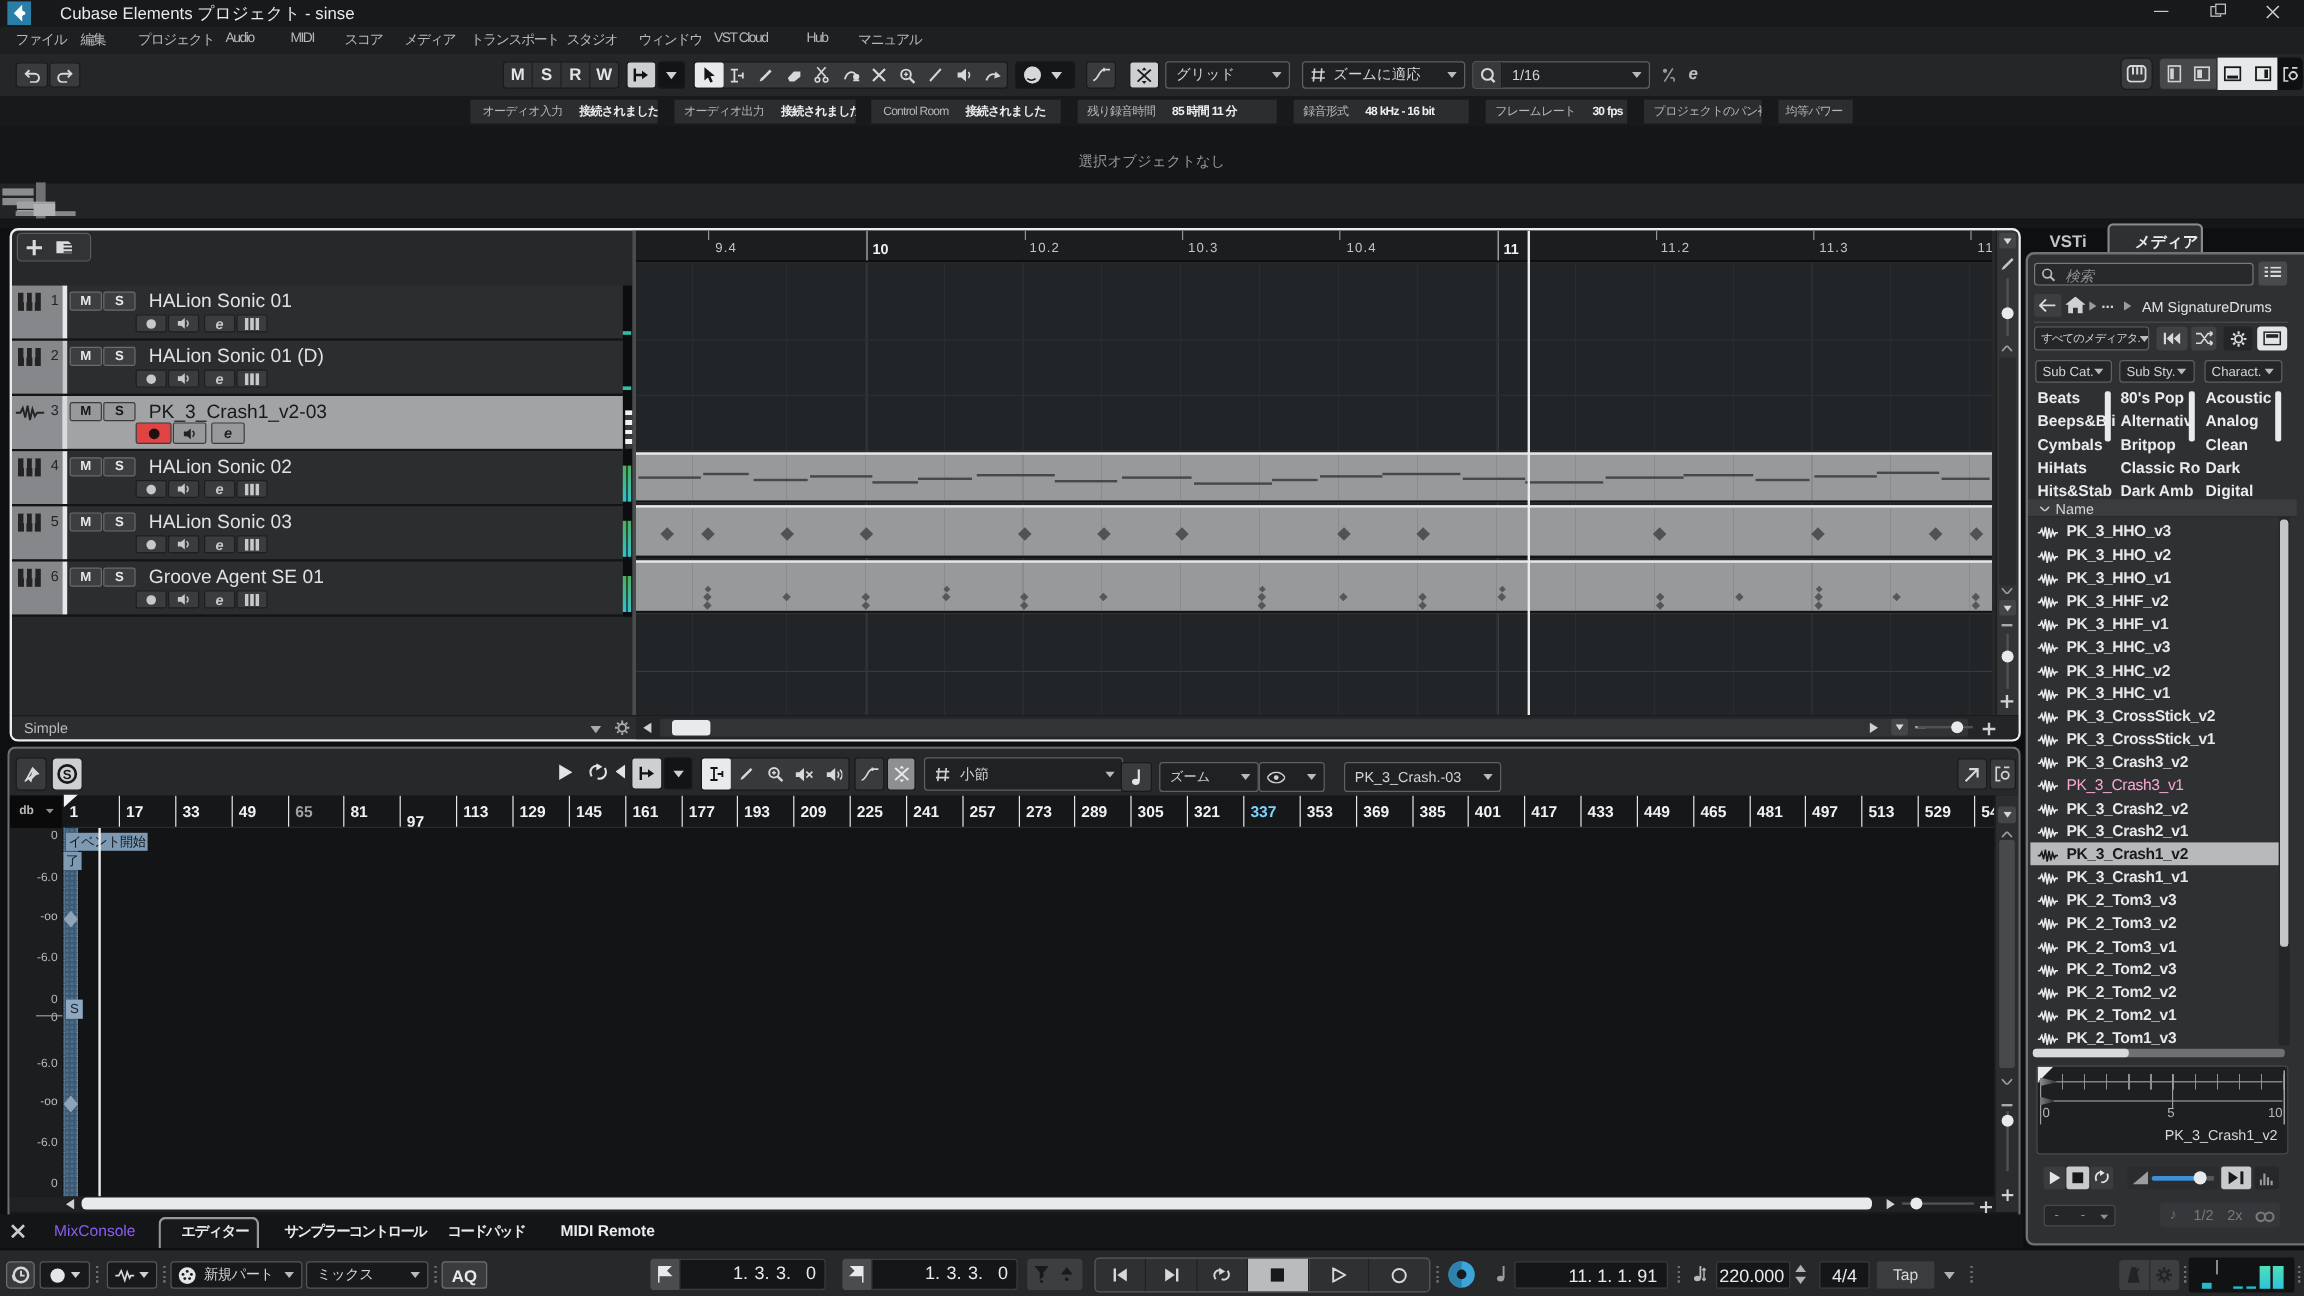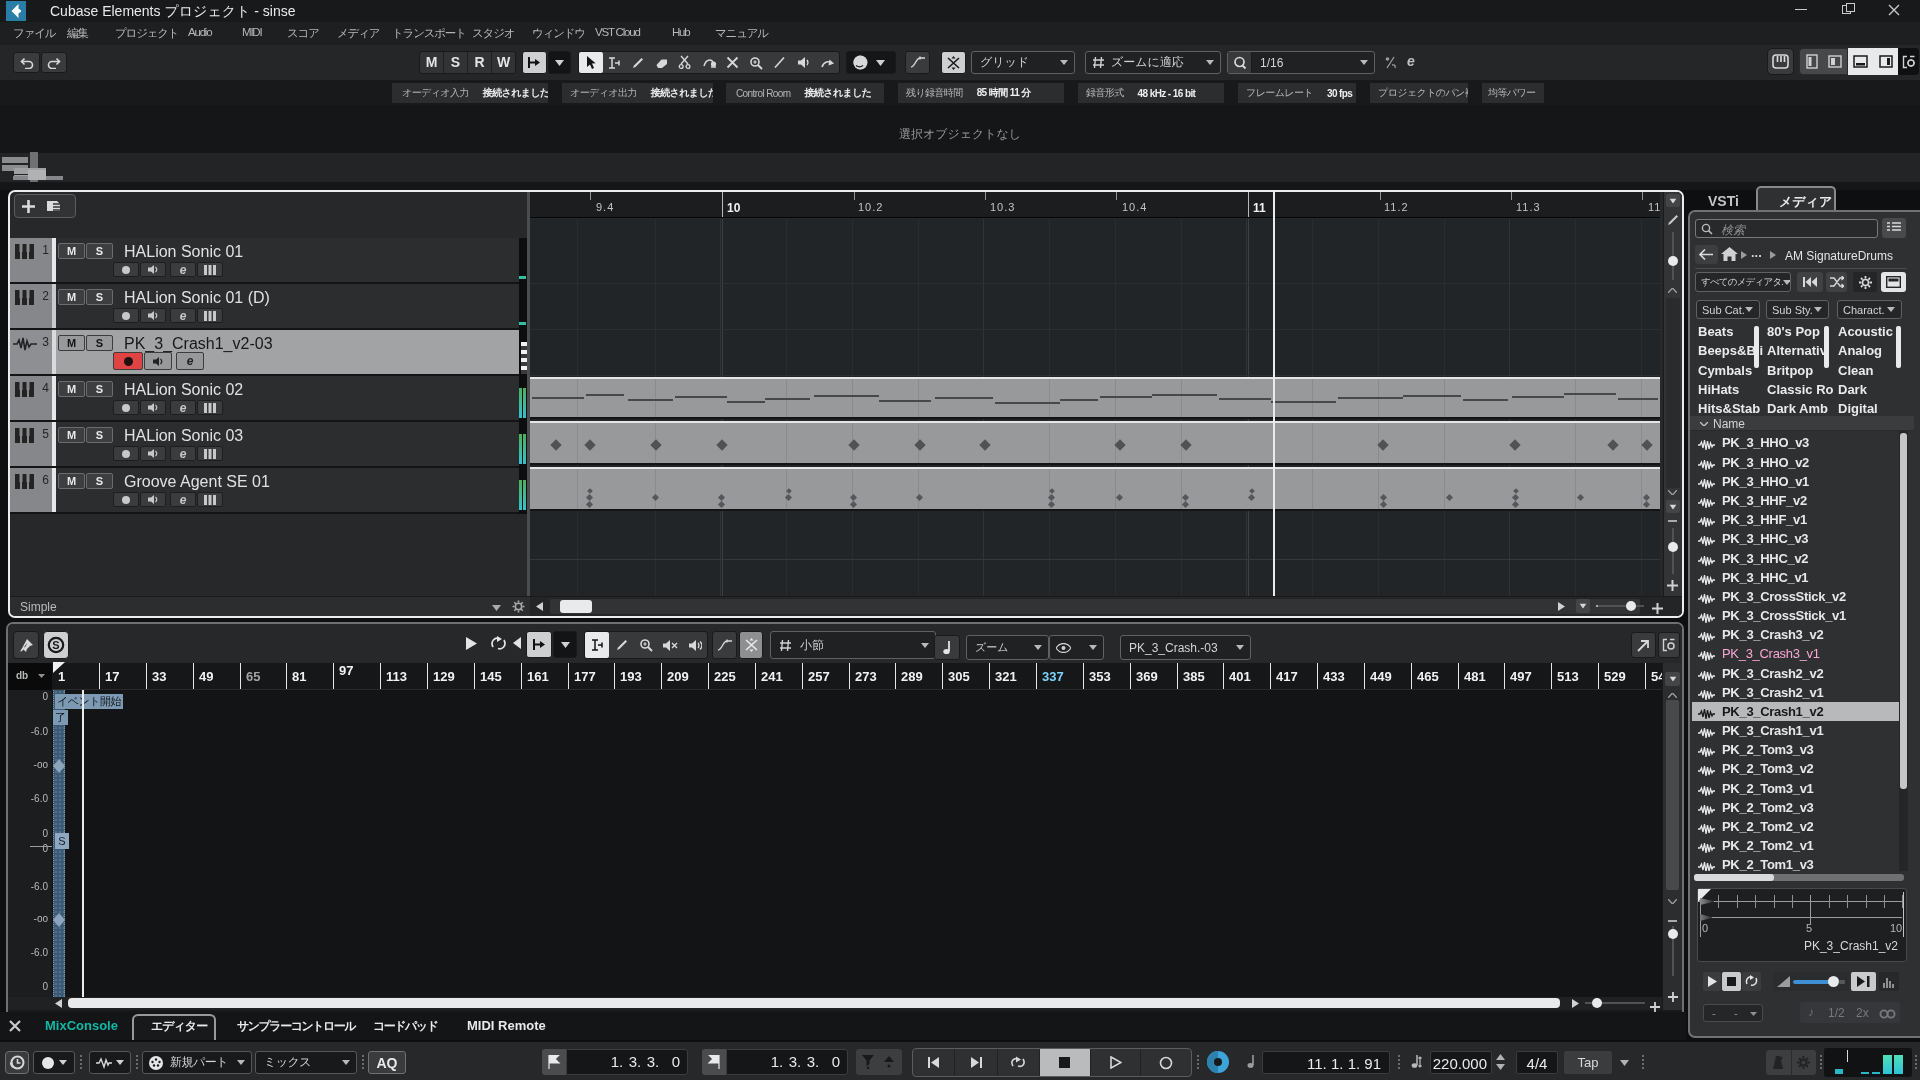--- a/index.html
+++ b/index.html
@@ -1188,21 +1188,21 @@
   <div class="abs" style="left:1452px;top:0;width:1px;height:27px;background:#e4e6e8"></div>
   <div class="abs" style="left:1499px;top:0;width:1px;height:27px;background:#e4e6e8"></div>
   <div class="abs" style="left:1546px;top:0;width:1px;height:27px;background:#e4e6e8"></div>
   <div class="abs" style="left:1593px;top:0;width:1px;height:27px;background:#e4e6e8"></div>
   <div class="abs" style="left:6px;top:6px;font-size:13px;font-weight:bold;color:#f0f2f4">1</div>
   <div class="abs" style="left:53px;top:6px;font-size:13px;font-weight:bold;color:#f0f2f4">17</div>
   <div class="abs" style="left:100px;top:6px;font-size:13px;font-weight:bold;color:#f0f2f4">33</div>
   <div class="abs" style="left:147px;top:6px;font-size:13px;font-weight:bold;color:#f0f2f4">49</div>
   <div class="abs" style="left:194px;top:6px;font-size:13px;font-weight:bold;color:#a3a3a3">65</div>
   <div class="abs" style="left:240px;top:6px;font-size:13px;font-weight:bold;color:#f0f2f4">81</div>
-  <div class="abs" style="left:287px;top:0;font-size:13px;font-weight:bold;color:#f0f2f4">97</div>
+  <div class="abs" style="left:287px;top:14px;font-size:13px;font-weight:bold;color:#f0f2f4">97</div>
   <div class="abs" style="left:334px;top:6px;font-size:13px;font-weight:bold;color:#f0f2f4">113</div>
   <div class="abs" style="left:381px;top:6px;font-size:13px;font-weight:bold;color:#f0f2f4">129</div>
   <div class="abs" style="left:428px;top:6px;font-size:13px;font-weight:bold;color:#f0f2f4">145</div>
   <div class="abs" style="left:475px;top:6px;font-size:13px;font-weight:bold;color:#f0f2f4">161</div>
   <div class="abs" style="left:522px;top:6px;font-size:13px;font-weight:bold;color:#f0f2f4">177</div>
   <div class="abs" style="left:568px;top:6px;font-size:13px;font-weight:bold;color:#f0f2f4">193</div>
   <div class="abs" style="left:615px;top:6px;font-size:13px;font-weight:bold;color:#f0f2f4">209</div>
   <div class="abs" style="left:662px;top:6px;font-size:13px;font-weight:bold;color:#f0f2f4">225</div>
   <div class="abs" style="left:709px;top:6px;font-size:13px;font-weight:bold;color:#f0f2f4">241</div>
   <div class="abs" style="left:756px;top:6px;font-size:13px;font-weight:bold;color:#f0f2f4">257</div>
@@ -1285,21 +1285,21 @@
   <div class="abs" style="left:5px;top:325px;width:10px;height:10px"><svg width="10" height="10">
           <path d="M5 0 V10 M0 5 H10" stroke="#cfd1d3" stroke-width="1.8"></path>
         </svg></div>
  </div>
 </div>
 
 <div class="abs" id="tabrow" style="left:0;top:1012px;width:1686px;height:28px;background:#131517">
  <svg width="12" height="12" style="position:absolute;left:9px;top:8px">
       <path d="M1 1 L11 11 M11 1 L1 11" stroke="#c8cacc" stroke-width="2.2"></path>
     </svg>
- <div class="abs" style="left:45px;top:6px;font-size:13px;font-weight:bold;color:#14b8a6">MixConsole</div>
+ <div class="abs" style="left:45px;top:6px;font-size:13px;font-weight:normal;color:#8b5cf6">MixConsole</div>
  <div class="abs" style="left:132px;top:2px;width:84px;height:26px;background:#17191b;border:2px solid #98999b;border-bottom:none;border-radius:6px 6px 0 0"></div>
  <div class="abs" style="left:151px;top:6px;font-size:12px;font-weight:bold;color:#e8eaec;letter-spacing:-1px">エディター</div>
  <div class="abs" style="left:237px;top:6px;font-size:12px;font-weight:bold;color:#e8eaec;letter-spacing:-1.5px">サンプラーコントロール</div>
  <div class="abs" style="left:373px;top:6px;font-size:12px;font-weight:bold;color:#e8eaec;letter-spacing:-1.5px">コードパッド</div>
  <div class="abs" style="left:467px;top:6px;font-size:13px;font-weight:bold;color:#e8eaec">MIDI Remote</div>
 </div>
 
 <div class="abs" id="transport" style="left:0;top:1040px;width:1920px;height:40px;background:#26282a;border-top:2px solid #0d0f11">
  <div class="btn" style="left:5px;top:9px;width:24px;height:23px;border-radius:4px;border-color:#6e7072">
       <svg width="17" height="17">

